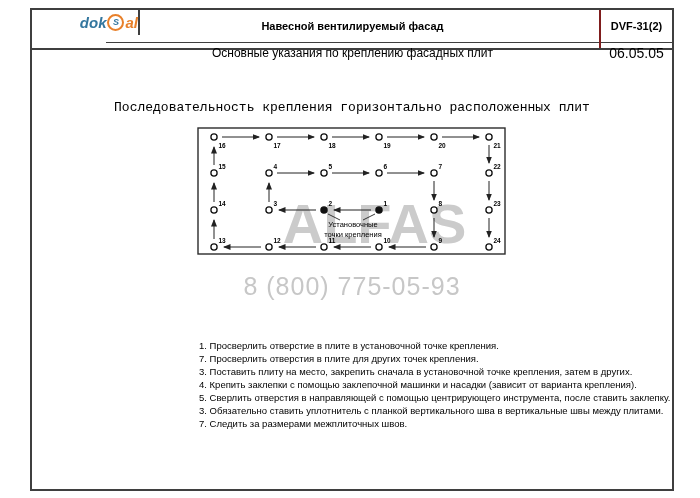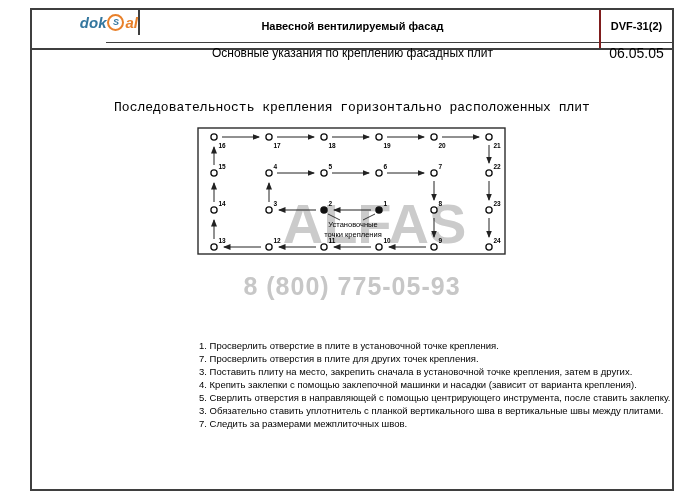--- a/index.html
+++ b/index.html
@@ -45,21 +45,21 @@
     position:absolute; top:50px; left:0; right:0; text-align:center;
     font-size:13px; z-index:2;font-family:Liberation Mono, monospace;
   }
   .wm-name {
     position:absolute; top:146px; left:0; right:0; text-align:center;
     font-size:56px; font-weight:bold; color:#cbcbcb; line-height:1;
     letter-spacing:0px; z-index:1; user-select:none;margin-left:45px;
   }
   .wm-phone {
     position:absolute; top:222px; left:0; right:0; text-align:center;
-    font-size:25px; font-weight:bold; color:#c7c7c7; letter-spacing:1px;
+    font-size:25px; font-weight:normal; color:#c7c7c7; letter-spacing:1px;
     z-index:1; user-select:none;
   }
   #diagram-svg { position:absolute; left:150px; top:66px; z-index:2; }
   .section-heading {
     position:absolute; left:167px; top:268px; font-size:10px; font-weight:bold;
     text-decoration:underline; z-index:2;
   }
   .instructions {
     position:absolute; left:167px; top:289px; right:20px; z-index:2;
   }

